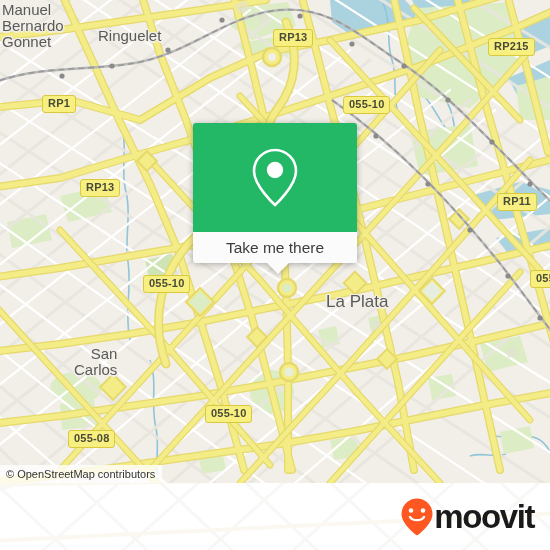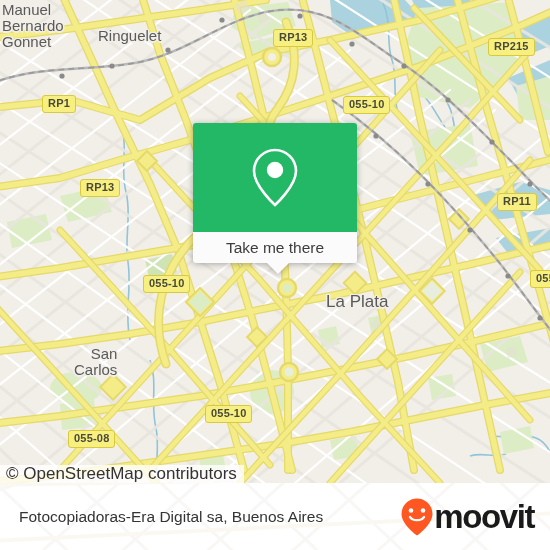--- a/index.html
+++ b/index.html
@@ -113,21 +113,21 @@
     height: 18px;
     background: rgba(255,255,255,0.80);
     display: flex;
     align-items: center;
     padding: 0 7px 0 6px;
     box-sizing: border-box;
   }
   #attribution span {
     color: #333333;
     font-family: "Liberation Sans", sans-serif;
-    font-size: 17px;
+    font-size: 11px;
     white-space: nowrap;
   }
 
   
   #footer {
     position: absolute;
     left: 0;
     top: 483px;
     width: 550px;
     height: 67px;
@@ -461,21 +461,20 @@
         <path d="M315,-15 L405,70"></path>
         <path d="M400,-15 L490,70"></path>
         <path d="M485,-15 L560,55"></path>
       </g>
       <g stroke="#f0ead2" stroke-width="4" fill="none">
         <path d="M-10,58 L560,30"></path>
         <path d="M-10,2 L560,-8"></path>
       </g>
     </svg>
 
-    <div id="footer-title">Fotocopiadoras-Era Digital sa, Buenos Aires</div>
 
     <div id="brand">
       <svg width="38" height="40" viewBox="0 0 38 40">
         <path d="M19,1.5 C10.4,1.5 3.5,8.4 3.5,17 C3.5,27.6 19,38.5 19,38.5 C19,38.5 34.5,27.6 34.5,17 C34.5,8.4 27.6,1.5 19,1.5 Z" fill="#ff5722"></path>
         <circle cx="13" cy="13.5" r="2.3" fill="#ffffff"></circle>
         <circle cx="25" cy="13.5" r="2.3" fill="#ffffff"></circle>
         <path d="M12,20 C14.5,24.2 23.5,24.2 26,20" fill="none" stroke="#ffffff" stroke-width="2.4" stroke-linecap="round"></path>
       </svg>
       <span id="brand-text">moovit</span>
     </div>

